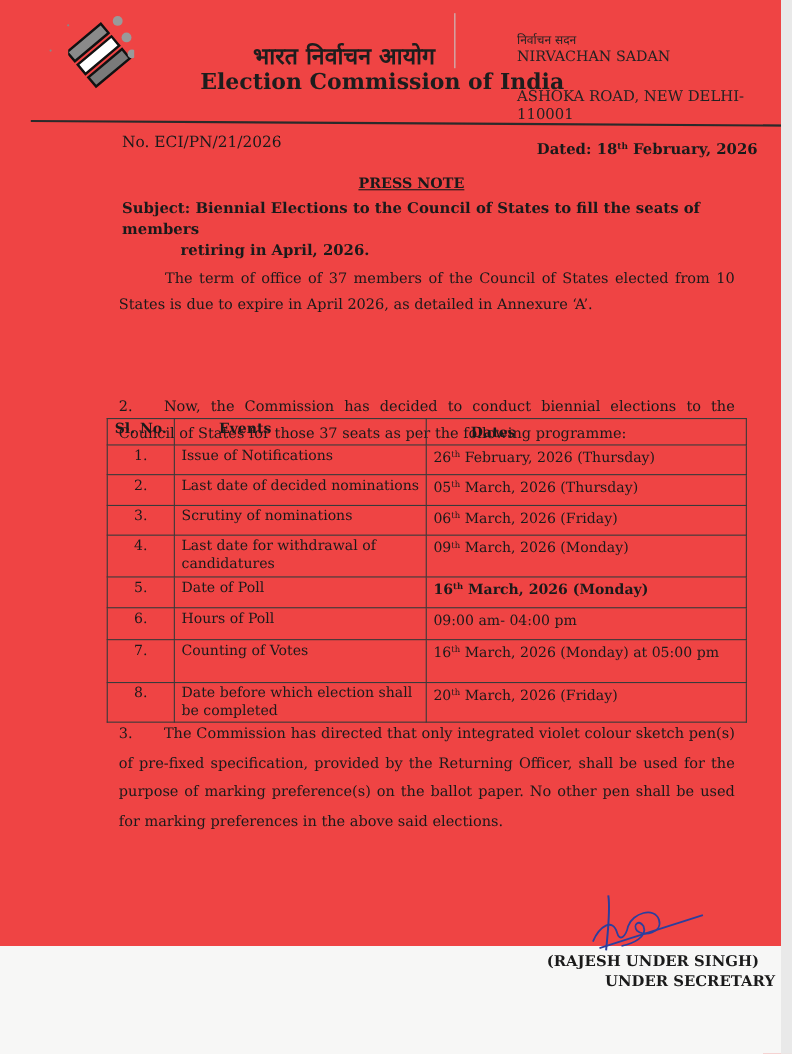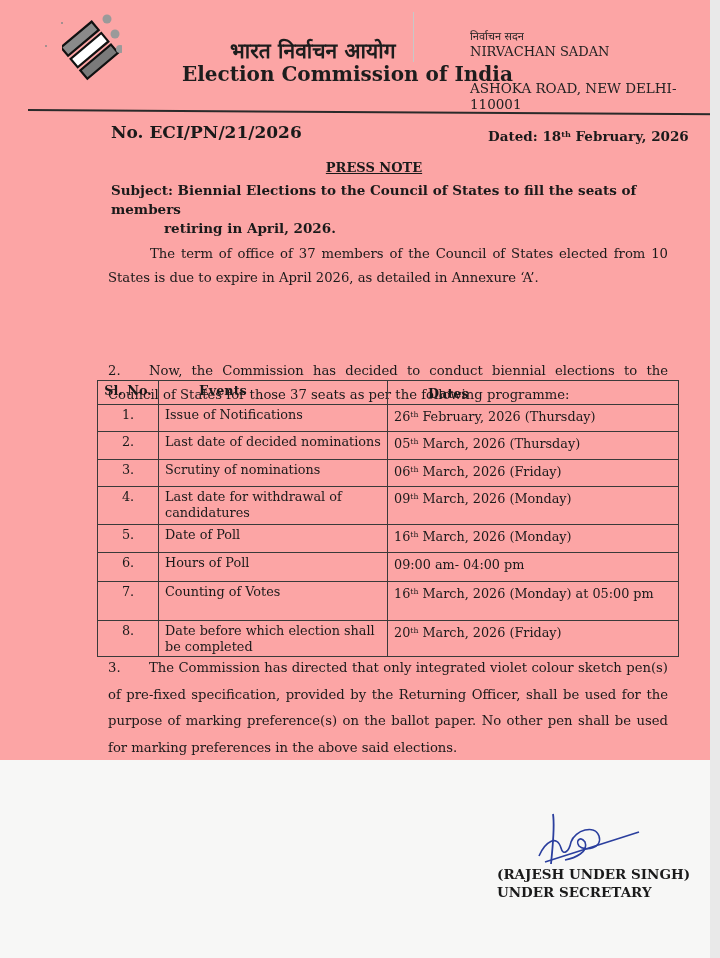--- a/index.html
+++ b/index.html
@@ -3,37 +3,37 @@
 <meta charset="utf-8">
 <style>
   html, body { margin: 0; padding: 0; }
   body {
     width: 720px; height: 958px; overflow: hidden;
     background: #f7f7f6;
     font-family: "DejaVu Serif", "Liberation Serif", serif;
     color: #1a1a1a;
     position: relative;
   }
-  .page { position: absolute; left: 0; top: 0; width: 710px; height: 760px; background: #fca5a5; }
+  .page { position: absolute; left: 0; top: 0; width: 710px; height: 860px; background: #ef4444; }
   .right-strip { position: absolute; right: 0; top: 0; width: 10px; height: 958px; background: #e9e9e9; }
 
   
   .logo { position: absolute; left: 62px; top: 12px; width: 60px; height: 70px; }
   .hindi-title { position: absolute; left: 230px; top: 36px; font-size: 21px; font-weight: bold; color: #1d1d1d; font-family: "DejaVu Sans", sans-serif; }
   .eng-title { position: absolute; left: 182px; top: 62px; font-size: 20px; font-weight: bold; color: #1d1d1d; }
   .header-divider { position: absolute; left: 413px; top: 12px; width: 1px; height: 50px; background: #c8c8c8; }
   .addr { position: absolute; left: 470px; width: 230px; text-align: left; font-size: 12.5px; color: #222; }
   .addr.l1 { top: 28px; font-size: 11px; font-family: "DejaVu Sans", sans-serif; }
   .addr.l2 { top: 44px; font-size: 13px; }
   .addr.l3 { top: 62px; font-size: 11px; font-family: "DejaVu Sans", sans-serif; }
   .addr.l4 { top: 80px; font-size: 13.5px; }
   .rule { position: absolute; left: 28px; top: 109px; width: 690px; height: 2px; background: #2a2a2a; transform: rotate(0.35deg); transform-origin: left; }
 
   
-  .ref-no { position: absolute; left: 111px; top: 122px; font-size: 17px; font-weight: bold; }
+  .ref-no { position: absolute; left: 111px; top: 122px; font-size: 14px; font-weight: normal; }
   .ref-date { position: absolute; left: 488px; top: 128px; font-size: 13.5px; font-weight: bold; }
   sup { font-size: 0.6em; vertical-align: 0.55em; line-height: 0; }
 
   .press-note { position: absolute; left: 0; width: 720px; top: 160px; text-align: center; font-size: 13px; font-weight: bold; text-decoration: underline; padding-left: 0; }
   .press-note span { position: relative; left: 14px; }
   .subject { position: absolute; left: 111px; top: 181px; width: 560px; font-size: 13.5px; font-weight: bold; line-height: 19px; }
   .subject .label { display: inline; }
   .subject .line2 { display: block; padding-left: 53px; }
 
   .para { position: absolute; left: 108px; width: 560px; font-size: 13.2px; line-height: 24px; text-align: justify; }
@@ -55,26 +55,26 @@
   .sched td { line-height: 16px; padding-top: 2px; }
   .sched tr.r1 td { height: 22px; }
   .sched tr.r2 td { height: 23px; }
   .sched tr.r3 td { height: 22px; }
   .sched tr.r4 td { height: 33px; }
   .sched tr.r5 td { height: 23px; }
   .sched tr.r6 td { height: 24px; }
   .sched tr.r7 td { height: 34px; }
   .sched tr.r8 td { height: 31px; }
   .sched td.c3 { padding-top: 4px; }
-  .bold { font-weight: normal; }
+  .bold { font-weight: bold; }
 
   
   .signature { position: absolute; left: 535px; top: 812px; width: 110px; height: 60px; }
   .signer-name { position: absolute; left: 497px; top: 866px; font-size: 13.5px; font-weight: bold; }
-  .signer-title { position: absolute; left: 497px; top: 884px; font-size: 13.5px; font-weight: bold; }
+  .signer-title { position: absolute; left: 550px; top: 884px; font-size: 13.5px; font-weight: bold; }
   .speck { position: absolute; width: 2px; height: 2px; background: #888; border-radius: 1px; }
 </style>
 </head>
 <body>
 
 <div class="page">
 
   <svg class="logo" viewBox="0 0 60 70">
     <g transform="rotate(-40 30 38)">
       <rect x="8" y="16" width="40" height="11" fill="#8a8a8a" stroke="#111" stroke-width="2.2"></rect>

